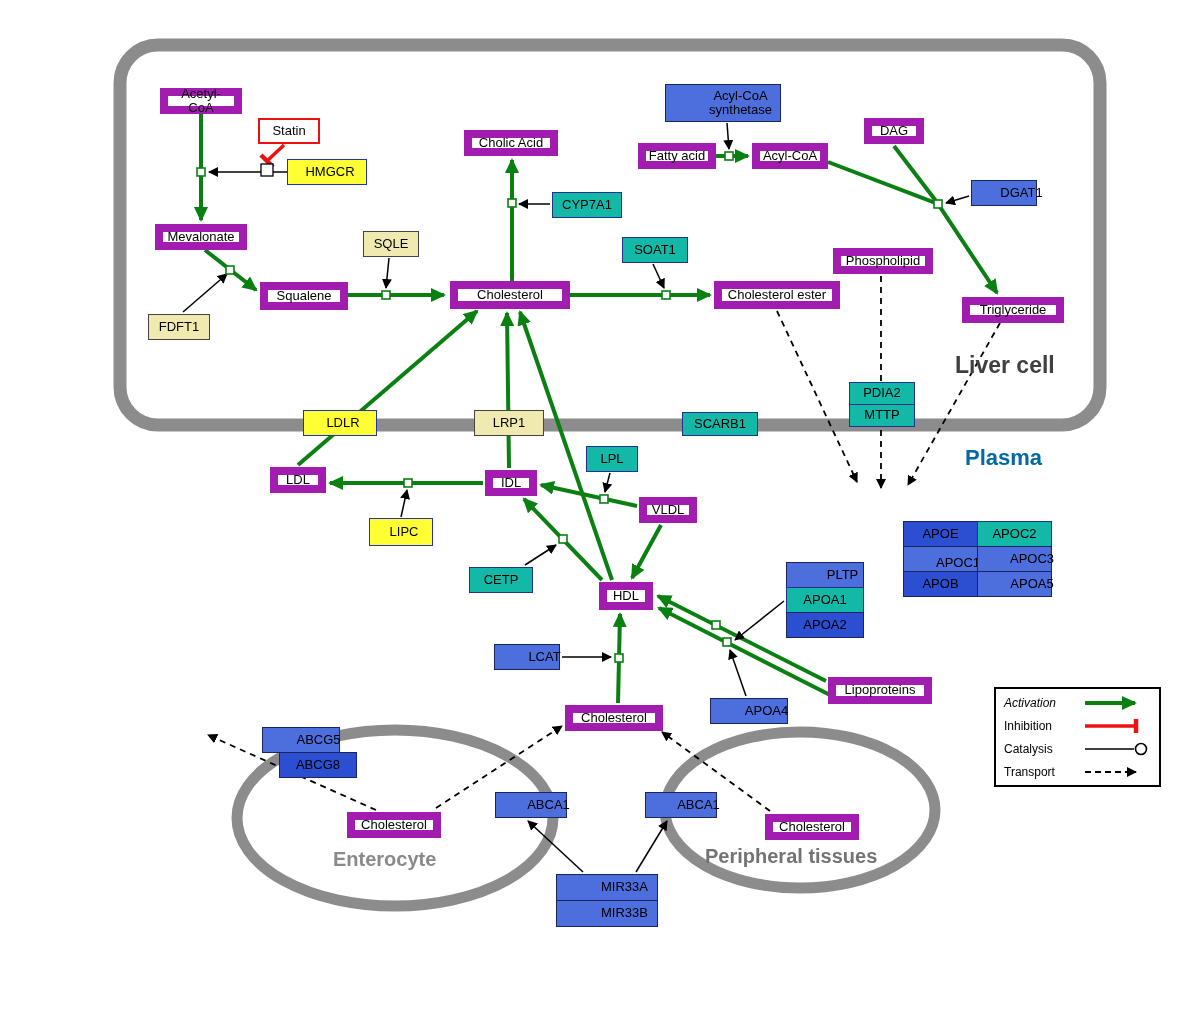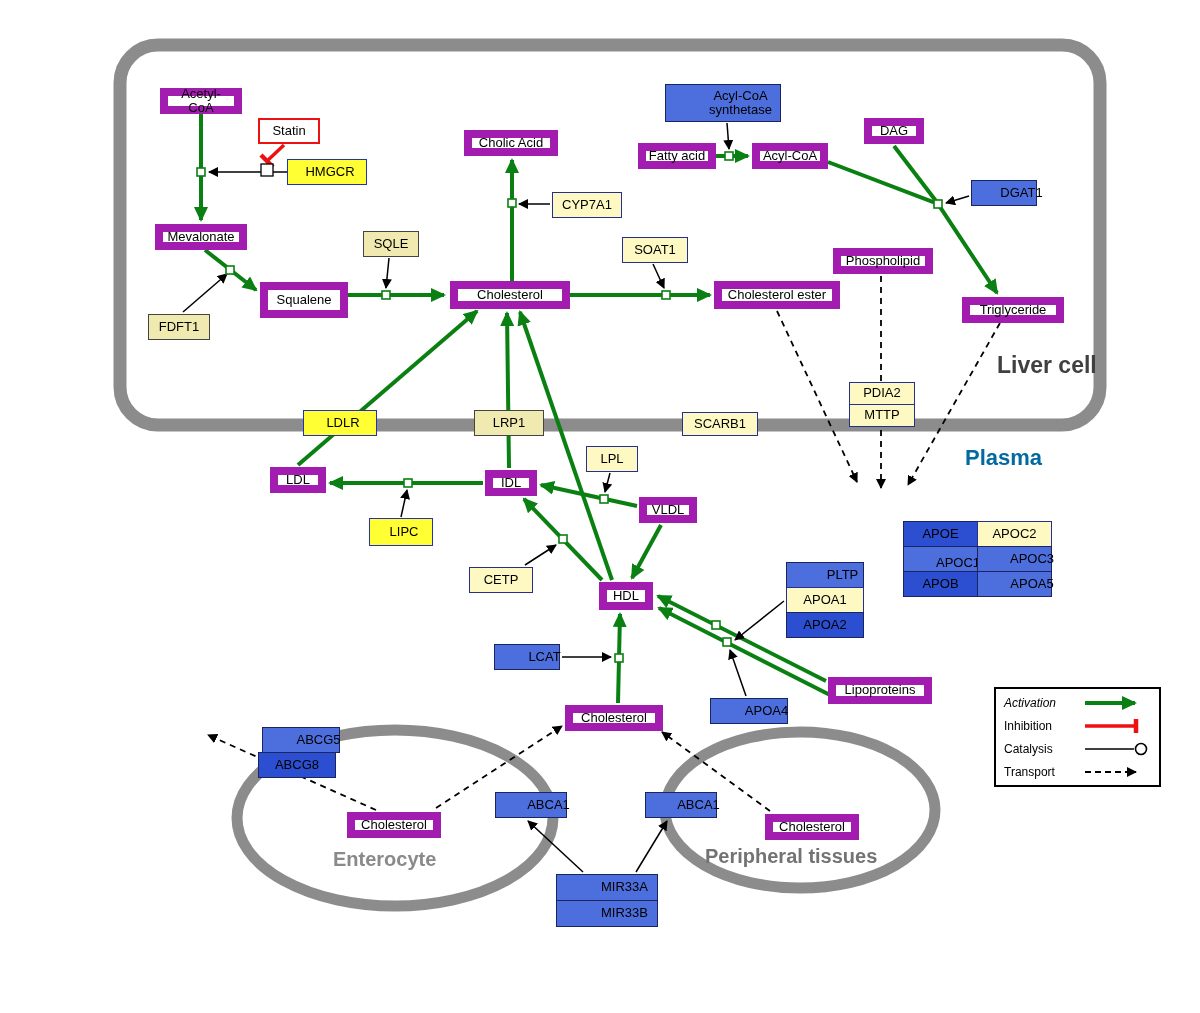--- a/index.html
+++ b/index.html
@@ -5,21 +5,21 @@
   html,body{margin:0;padding:0;background:#fff;}
   #stage{position:relative;width:1200px;height:1013px;background:#fff;overflow:hidden;
          font-family:"Liberation Sans", sans-serif;}
   #wires{position:absolute;left:0;top:0;z-index:1;}
   .node{position:absolute;z-index:2;display:flex;align-items:center;justify-content:center;
         text-align:center;font-size:13px;color:#000;box-sizing:border-box;line-height:1.1;padding:0 2px;}
   .metab{background:#fff;border:8px solid #a21caf;}
   .drug{background:#fff;border:2px solid #ee1111;}
   .yb{background:#ffff33;border:1px solid #2233bb;padding-left:8px;}
   .yp{background:#f0e9b0;border:1px solid #444;}
-  .bl{background:#fef9c3;border:1px solid #24308f;}
+  .bl{background:#14b8a6;border:1px solid #24308f;}
   .bm{background:#4d6fdd;border:1px solid #1a2560;padding-left:37px;}
   .bd{background:#2b4fd0;border:1px solid #1a2560;}
   .complabel{position:absolute;z-index:2;font-weight:bold;}
   .lg{position:absolute;z-index:3;font-size:12px;color:#000;}
 </style>
 </head>
 <body>
 
 <div id="stage">
 
@@ -114,37 +114,37 @@
     <rect x="995" y="688" width="165" height="98" fill="#fff" stroke="#000" stroke-width="2"></rect>
     <path d="M1085,703 L1135,703" stroke="#0b8012" stroke-width="4" marker-end="url(#mGreen)"></path>
     <path d="M1085,726 L1136,726" stroke="#ee1111" stroke-width="3.5"></path>
     <path d="M1136,719 L1136,733" stroke="#ee1111" stroke-width="4.5"></path>
     <path d="M1085,749 L1134,749" stroke="#000" stroke-width="1.6"></path>
     <circle cx="1141" cy="749" r="5.5" fill="#fff" stroke="#000" stroke-width="1.6"></circle>
     <path d="M1085,772 L1136,772" stroke="#000" stroke-width="1.8" stroke-dasharray="6,4" marker-end="url(#mBlack)"></path>
   </g>
 </svg>
 
-<div class="complabel" style="left:955px;top:352px;font-size:23px;color:#404040;margin-left:42px;">Liver cell</div>
+<div class="complabel" style="left:955px;top:352px;font-size:23px;color:#404040;">Liver cell</div>
 <div class="complabel" style="left:965px;top:445px;font-size:22px;color:#0369a1;">Plasma</div>
 <div class="complabel" style="left:333px;top:848px;font-size:20px;color:#8a8a8a;">Enterocyte</div>
 <div class="complabel" style="left:705px;top:845px;font-size:20px;color:#737373;">Peripheral tissues</div>
 
 <div class="lg" style="left:1004px;top:696px;font-style:italic;">Activation</div>
 <div class="lg" style="left:1004px;top:719px;">Inhibition</div>
 <div class="lg" style="left:1004px;top:742px;">Catalysis</div>
 <div class="lg" style="left:1004px;top:765px;">Transport</div>
 
 <div class="node metab" style="left:160px;top:88px;width:82px;height:26px">Acetyl-CoA</div>
 <div class="node drug" style="left:258px;top:118px;width:62px;height:26px">Statin</div>
 <div class="node yb" style="left:287px;top:159px;width:80px;height:26px">HMGCR</div>
 <div class="node metab" style="left:155px;top:224px;width:92px;height:26px">Mevalonate</div>
 <div class="node yp" style="left:363px;top:231px;width:56px;height:26px">SQLE</div>
 <div class="node yp" style="left:148px;top:314px;width:62px;height:26px">FDFT1</div>
-<div class="node metab" style="left:260px;top:282px;width:88px;height:36px">Squalene</div>
+<div class="node metab" style="left:260px;top:282px;width:88px;height:28px">Squalene</div>
 <div class="node metab" style="left:464px;top:130px;width:94px;height:26px">Cholic Acid</div>
 <div class="node bl" style="left:552px;top:192px;width:70px;height:26px">CYP7A1</div>
 <div class="node metab" style="left:450px;top:281px;width:120px;height:28px">Cholesterol</div>
 <div class="node bl" style="left:622px;top:237px;width:66px;height:26px">SOAT1</div>
 <div class="node metab" style="left:714px;top:281px;width:126px;height:28px">Cholesterol ester</div>
 <div class="node bm" style="left:665px;top:84px;width:116px;height:38px">Acyl-CoA synthetase</div>
 <div class="node metab" style="left:638px;top:143px;width:78px;height:26px">Fatty acid</div>
 <div class="node metab" style="left:752px;top:143px;width:76px;height:26px">Acyl-CoA</div>
 <div class="node metab" style="left:864px;top:118px;width:60px;height:26px">DAG</div>
 <div class="node bm" style="left:971px;top:180px;width:66px;height:26px">DGAT1</div>
@@ -172,21 +172,21 @@
 <div class="node bm" style="left:903px;top:546px;width:75px;height:34px">APOC1</div>
 <div class="node bm" style="left:977px;top:546px;width:75px;height:26px">APOC3</div>
 <div class="node bd" style="left:903px;top:571px;width:75px;height:26px">APOB</div>
 <div class="node bm" style="left:977px;top:571px;width:75px;height:26px">APOA5</div>
 <div class="node bm" style="left:494px;top:644px;width:66px;height:26px">LCAT</div>
 <div class="node bm" style="left:710px;top:698px;width:78px;height:26px">APOA4</div>
 <div class="node metab" style="left:828px;top:677px;width:104px;height:27px">Lipoproteins</div>
 <div class="node metab" style="left:565px;top:705px;width:98px;height:26px">Cholesterol</div>
 
 <div class="node bm" style="left:262px;top:727px;width:78px;height:26px">ABCG5</div>
-<div class="node bd" style="left:258px;top:752px;width:78px;height:26px">ABCG8</div>
+<div class="node bd" style="left:279px;top:752px;width:78px;height:26px">ABCG8</div>
 <div class="node metab" style="left:347px;top:812px;width:94px;height:26px">Cholesterol</div>
 <div class="node bm" style="left:495px;top:792px;width:72px;height:26px">ABCA1</div>
 <div class="node bm" style="left:645px;top:792px;width:72px;height:26px">ABCA1</div>
 <div class="node metab" style="left:765px;top:814px;width:94px;height:26px">Cholesterol</div>
 <div class="node bm" style="left:556px;top:874px;width:102px;height:27px">MIR33A</div>
 <div class="node bm" style="left:556px;top:900px;width:102px;height:27px">MIR33B</div>
 
 </div>
 
 </body></html>

